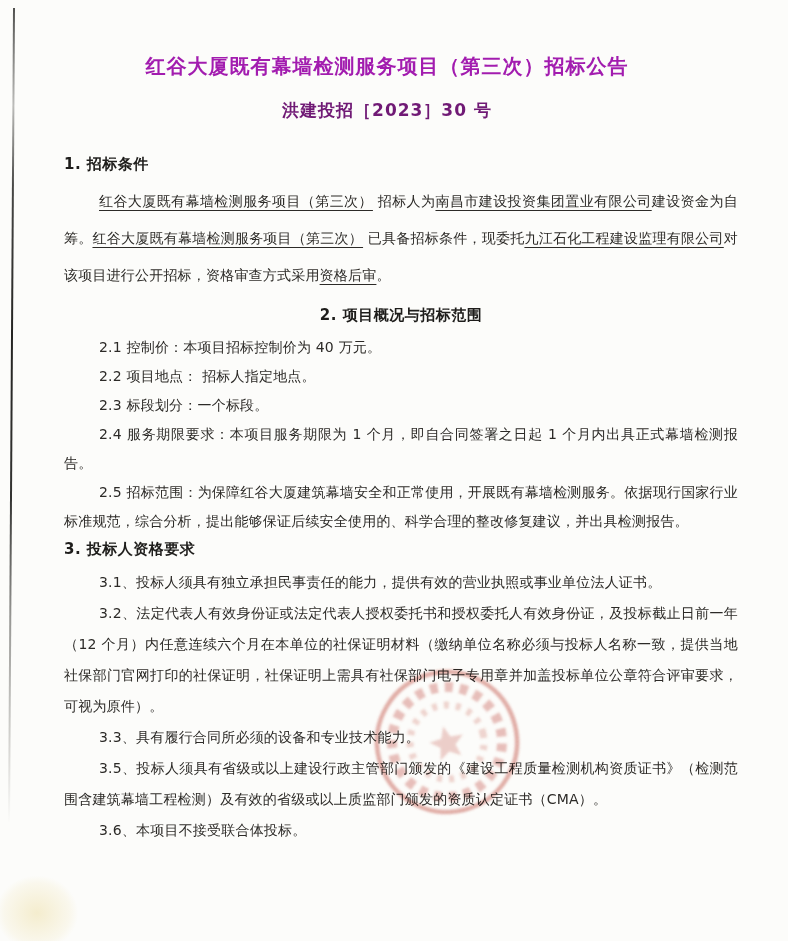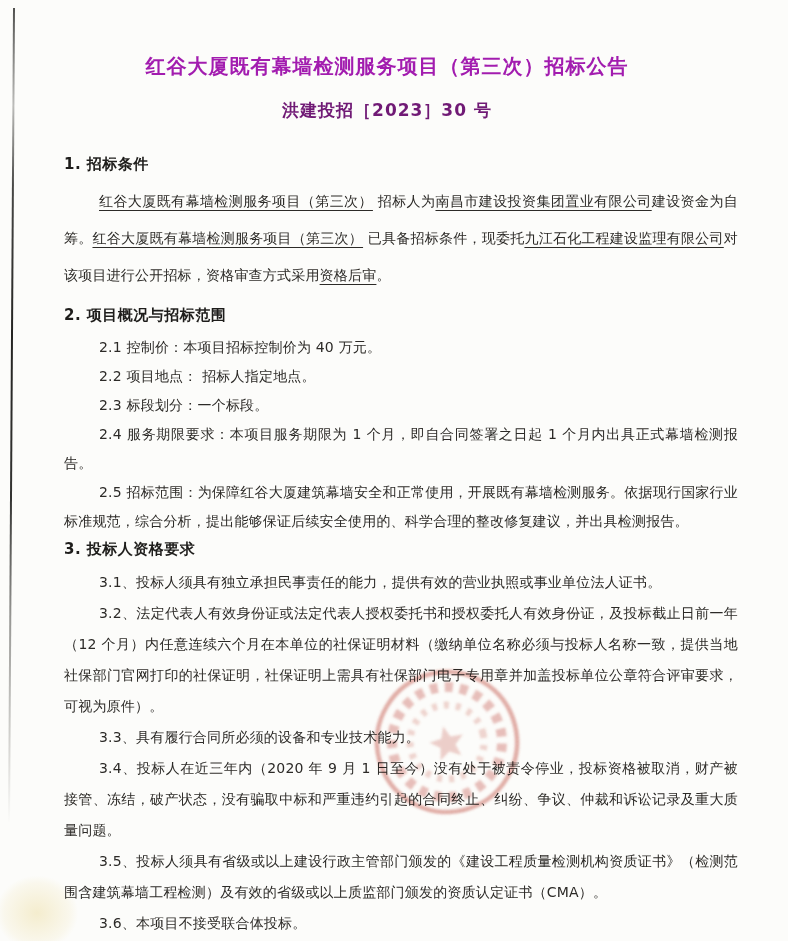--- a/index.html
+++ b/index.html
@@ -74,21 +74,21 @@
     transform: translateX(-14px);
   }
   .sec-heading {
     font-weight: bold;
     font-size: 15px;
     line-height: 22px;
     color: #1e1d1b;
     letter-spacing: 0.5px;
   }
   .sec-1 .sec-heading { margin-top: 30px; }
-  .sec-2 .sec-heading { margin-top: 10px; }
+  .sec-2 .sec-heading { margin-top: 10px; text-align: center; }
   .sec-3 .sec-heading { margin-top: 2px; }
   .para {
     margin: 0;
     text-indent: 35px;
     text-align: justify;
     letter-spacing: 0.2px;
   }
   .sec-1 .para { line-height: 37px; margin-top: 8px; }
   .sec-2 .para { line-height: 29px; }
   .sec-2 .para:first-of-type { margin-top: 7px; }
@@ -134,21 +134,20 @@
           <p class="para"><span class="run">2.2 项目地点：  招标人指定地点。</span></p>
           <p class="para"><span class="run">2.3 标段划分：一个标段。</span></p>
           <p class="para"><span class="run">2.4 服务期限要求：本项目服务期限为 1 个月，即自合同签署之日起 1 个月内出具正式幕墙检测报告。</span></p>
           <p class="para"><span class="run">2.5 招标范围：为保障红谷大厦建筑幕墙安全和正常使用，开展既有幕墙检测服务。依据现行国家行业标准规范，综合分析，提出能够保证后续安全使用的、科学合理的整改修复建议，并出具检测报告。</span></p>
         </section>
         <section class="sec sec-3">
           <div class="sec-heading">3. 投标人资格要求</div>
           <p class="para"><span class="run">3.1、投标人须具有独立承担民事责任的能力，提供有效的营业执照或事业单位法人证书。</span></p>
           <p class="para"><span class="run">3.2、法定代表人有效身份证或法定代表人授权委托书和授权委托人有效身份证，及投标截止日前一年（12 个月）内任意连续六个月在本单位的社保证明材料（缴纳单位名称必须与投标人名称一致，提供当地社保部门官网打印的社保证明，社保证明上需具有社保部门电子专用章并加盖投标单位公章符合评审要求，可视为原件）。</span></p>
           <p class="para"><span class="run">3.3、具有履行合同所必须的设备和专业技术能力。</span></p>
-          <p class="para"><span class="run">3.4、投标人在近三年内（2020 年 9 月 1 日至今）没有处于被责令停业，投标资格被取消，财产被接管、冻结，破产状态，没有骗取中标和严重违约引起的合同终止、纠纷、争议、仲裁和诉讼记录及重大质量问题。</span></p>
           <p class="para"><span class="run">3.5、投标人须具有省级或以上建设行政主管部门颁发的《建设工程质量检测机构资质证书》（检测范围含建筑幕墙工程检测）及有效的省级或以上质监部门颁发的资质认定证书（CMA）。</span></p>
           <p class="para"><span class="run">3.6、本项目不接受联合体投标。</span></p>
         </section>
       </div>
   </div>
 
   <svg class="stamp" width="170" height="170" viewBox="0 0 170 170" aria-hidden="true">
     <defs>
       <filter id="stampblur" x="-10%" y="-10%" width="120%" height="120%">
         <feGaussianBlur stdDeviation="0.9"></feGaussianBlur>

